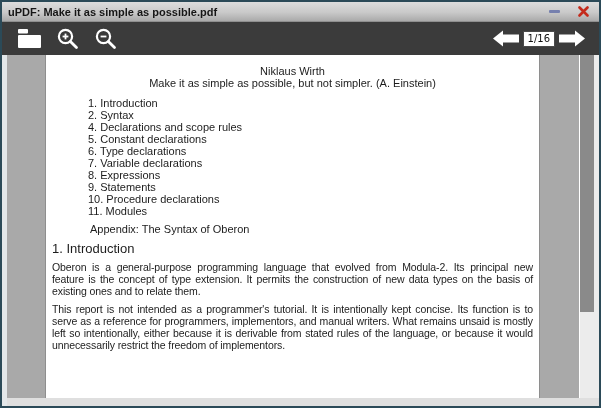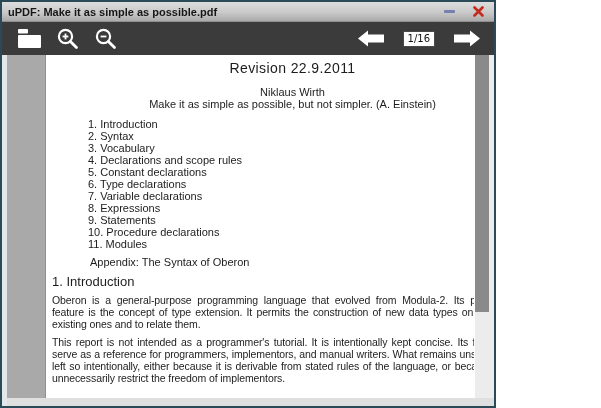--- a/index.html
+++ b/index.html
@@ -1,19 +1,19 @@
 <!DOCTYPE html>
 <html><head>
 <meta charset="utf-8">
 <style>
   * { margin:0; padding:0; box-sizing:border-box; }
   html,body { width:601px; height:408px; overflow:hidden; font-family:"Liberation Sans",sans-serif; }
 
   .window{
-    width:496px; height:408px;
+    width:601px; height:408px;
     border:2px solid #2b4a58;
     background:#0ea5e9;
     display:flex; flex-direction:column;
   }
 
   
   .titlebar{
     height:20px; flex:0 0 20px;
     background:linear-gradient(#dddddd,#c9c9c9 55%,#aaaaaa);
     border-bottom:1px solid #8f8f8f;
@@ -32,21 +32,21 @@
     background:#3b3b3b;
     display:flex; align-items:center;
     padding:0 14px 0 12px;
   }
   .tool-btn{
     background:none; border:none; cursor:pointer;
     width:32px; height:28px;
     display:flex; align-items:center; justify-content:center;
     margin-right:6px;
   }
-  .nav-group{ margin-left:auto; display:flex; align-items:center; gap:19px; }
+  .nav-group{ margin-left:auto; display:flex; align-items:center; gap:4px; }
   .page-indicator{
     background:#ffffff; color:#111;
     border:1px solid #4a4a4a;
     font-family:"DejaVu Sans",sans-serif;
     font-size:10px; line-height:12px;
     padding:1px 4px;
     min-width:26px; text-align:center;
   }
 
   
@@ -137,28 +137,26 @@
           <polygon points="26,8.5 16,0.5 16,4.5 0,4.5 0,12.5 16,12.5 16,16.5" fill="#ffffff"></polygon>
         </svg>
       </button>
     </div>
   </div>
 
   <div class="main">
     <div class="content-row">
       <div class="viewport">
         <div class="page">
-          <div class="doc-title">Revision 22.9.2011</div>
           <div class="doc-author">Niklaus Wirth</div>
           <div class="doc-quote">Make it as simple as possible, but not simpler. (A. Einstein)</div>
 
           <div class="toc-list">
             <div>1. Introduction</div>
             <div>2. Syntax</div>
-            <div>3. Vocabulary</div>
             <div>4. Declarations and scope rules</div>
             <div>5. Constant declarations</div>
             <div>6. Type declarations</div>
             <div>7. Variable declarations</div>
             <div>8. Expressions</div>
             <div>9. Statements</div>
             <div>10. Procedure declarations</div>
             <div>11. Modules</div>
           </div>
 

